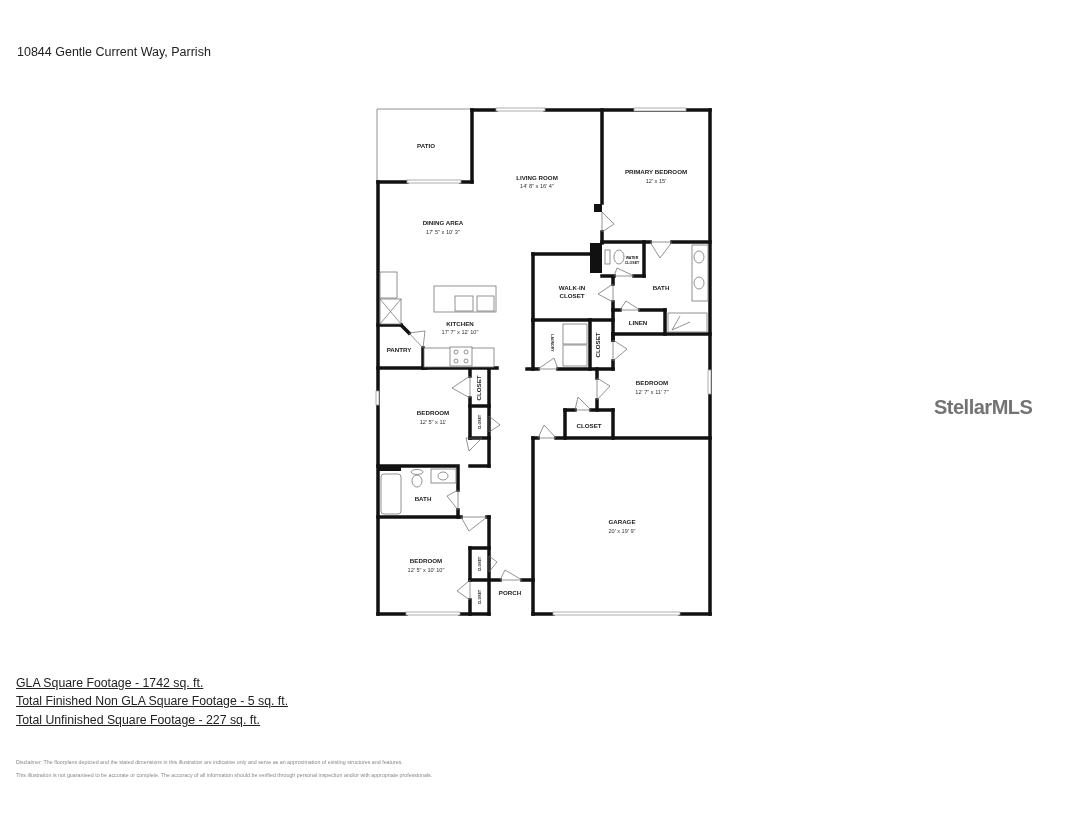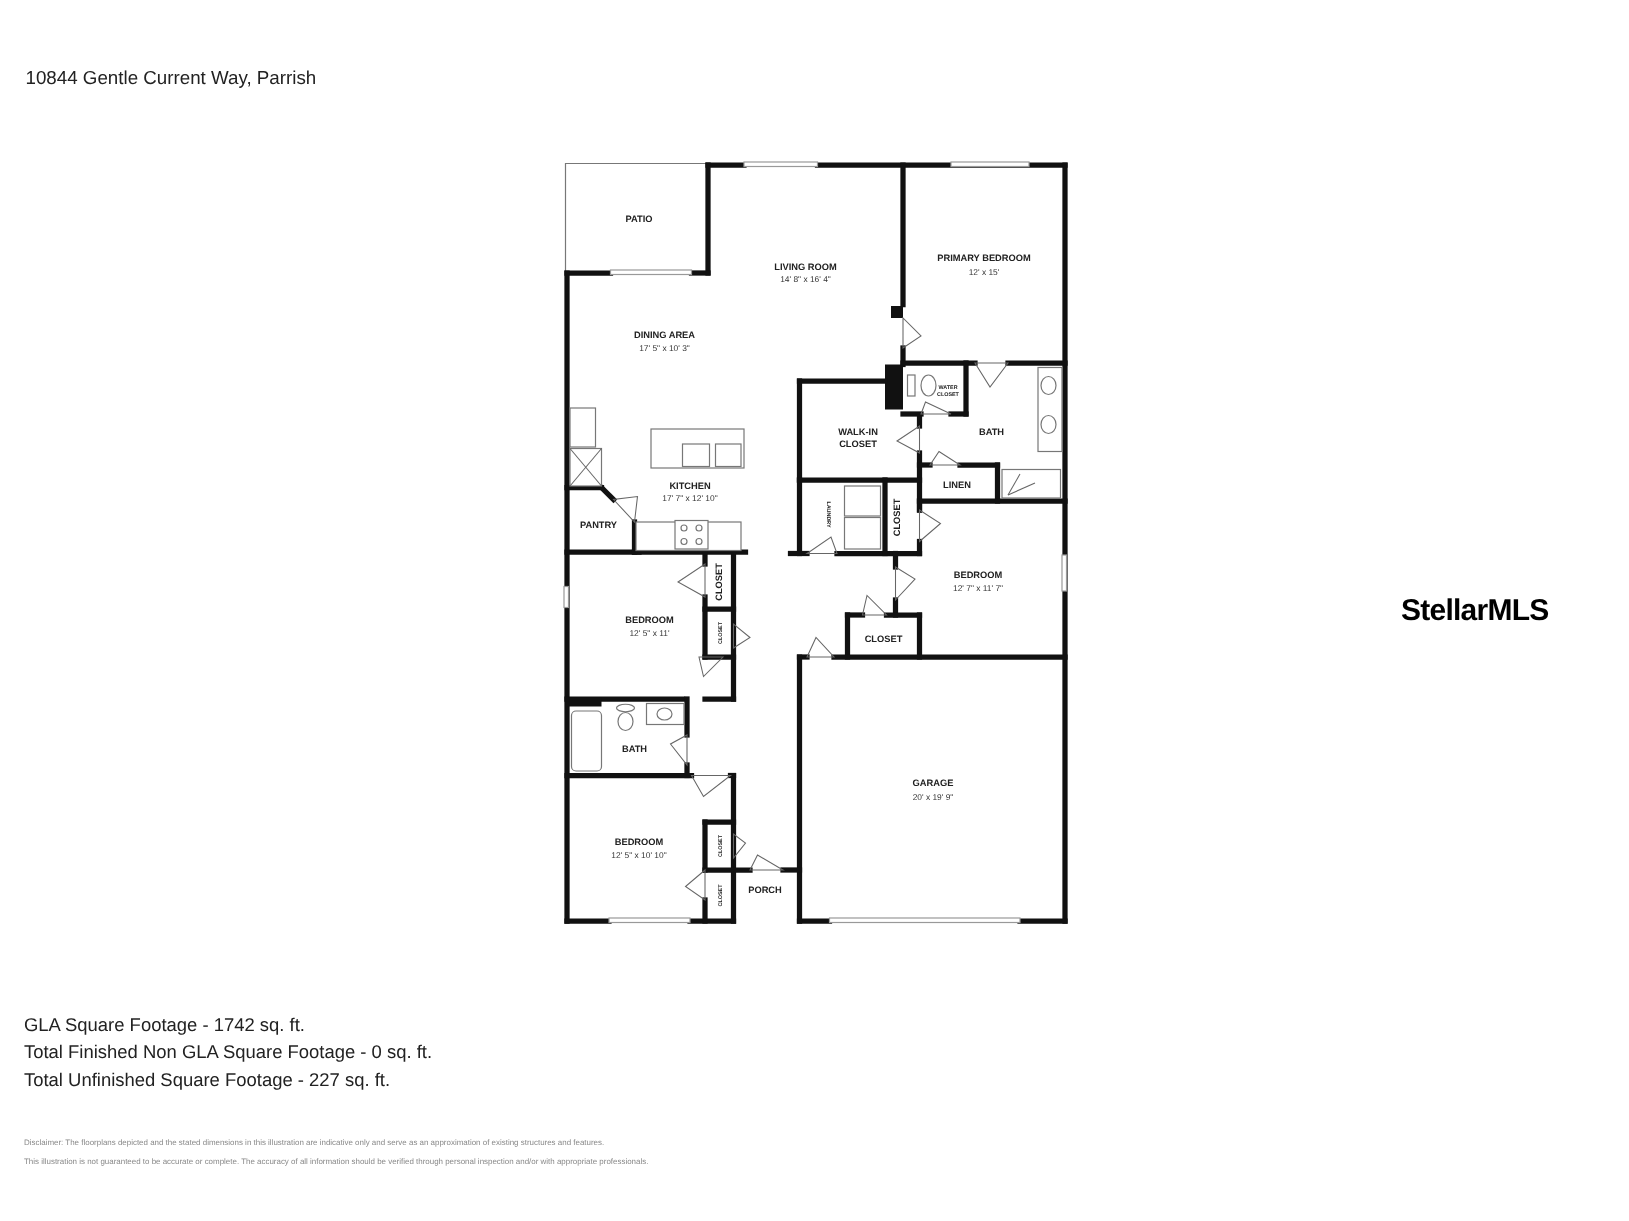--- a/index.html
+++ b/index.html
@@ -7,23 +7,23 @@
   .address { position: absolute; left: 17px; top: 45px; font-size: 12.5px; color: #222; }
   .plan { position: absolute; left: 0; top: 0; width: 1086px; height: 814px; }
   .plan .wall { fill: #111; }
   .plan .wallline { stroke: #111; stroke-width: 3.5; fill: none; stroke-linecap: square; }
   .plan .thin { stroke: #777; stroke-width: 0.8; fill: #fff; }
   .plan .win { stroke: #999; stroke-width: 0.8; fill: #fff; }
   .plan .door { stroke: #666; stroke-width: 0.7; fill: none; }
   .plan .rl { font-family: "Liberation Sans", sans-serif; font-size: 6.2px; font-weight: bold; fill: #222; text-anchor: middle; }
   .plan .rd { font-family: "Liberation Sans", sans-serif; font-size: 5.6px; fill: #333; text-anchor: middle; }
   .plan .rs { font-family: "Liberation Sans", sans-serif; font-size: 3.6px; font-weight: bold; fill: #222; text-anchor: middle; }
-  .stats { position: absolute; left: 16px; top: 674px; font-size: 12.3px; color: #222; line-height: 18.3px; }
+  .stats { position: absolute; left: 16px; top: 674px; font-size: 12.3px; color: #222; line-height: 18.3px; text-decoration: underline; }
   .disclaimer { position: absolute; left: 16px; top: 756px; font-size: 5.3px; color: #888; line-height: 13px; }
-  .watermark { position: absolute; left: 934px; top: 396px; font-size: 20px; font-weight: bold; color: #000000; letter-spacing: -0.5px; }
+  .watermark { position: absolute; left: 934px; top: 396px; font-size: 20px; font-weight: bold; color: #737373; letter-spacing: -0.5px; }
 </style>
 </head>
 <body>
 
 <div class="address">10844 Gentle Current Way, Parrish</div>
 
 <svg class="plan" viewBox="0 0 1086 814" xmlns="http://www.w3.org/2000/svg">
 
   <g>
     <polyline class="thin" points="377,181 377,109 471,109" fill="none"></polyline>
@@ -226,20 +226,20 @@
     <text class="rs" x="0" y="0" transform="translate(481,564) rotate(-90)">CLOSET</text>
     <text class="rs" x="0" y="0" transform="translate(481,597) rotate(-90)">CLOSET</text>
     <text class="rl" x="510" y="595">PORCH</text>
   </g>
 </svg>
 
 <div class="watermark">StellarMLS</div>
 
 <div class="stats">
   <div>GLA Square Footage - 1742 sq. ft.</div>
-  <div>Total Finished Non GLA Square Footage - 0 sq. ft.</div>
+  <div>Total Finished Non GLA Square Footage - 5 sq. ft.</div>
   <div>Total Unfinished Square Footage - 227 sq. ft.</div>
 </div>
 
 <div class="disclaimer">
   <div>Disclaimer: The floorplans depicted and the stated dimensions in this illustration are indicative only and serve as an approximation of existing structures and features.</div>
   <div>This illustration is not guaranteed to be accurate or complete. The accuracy of all information should be verified through personal inspection and/or with appropriate professionals.</div>
 </div>
 
 </body></html>

